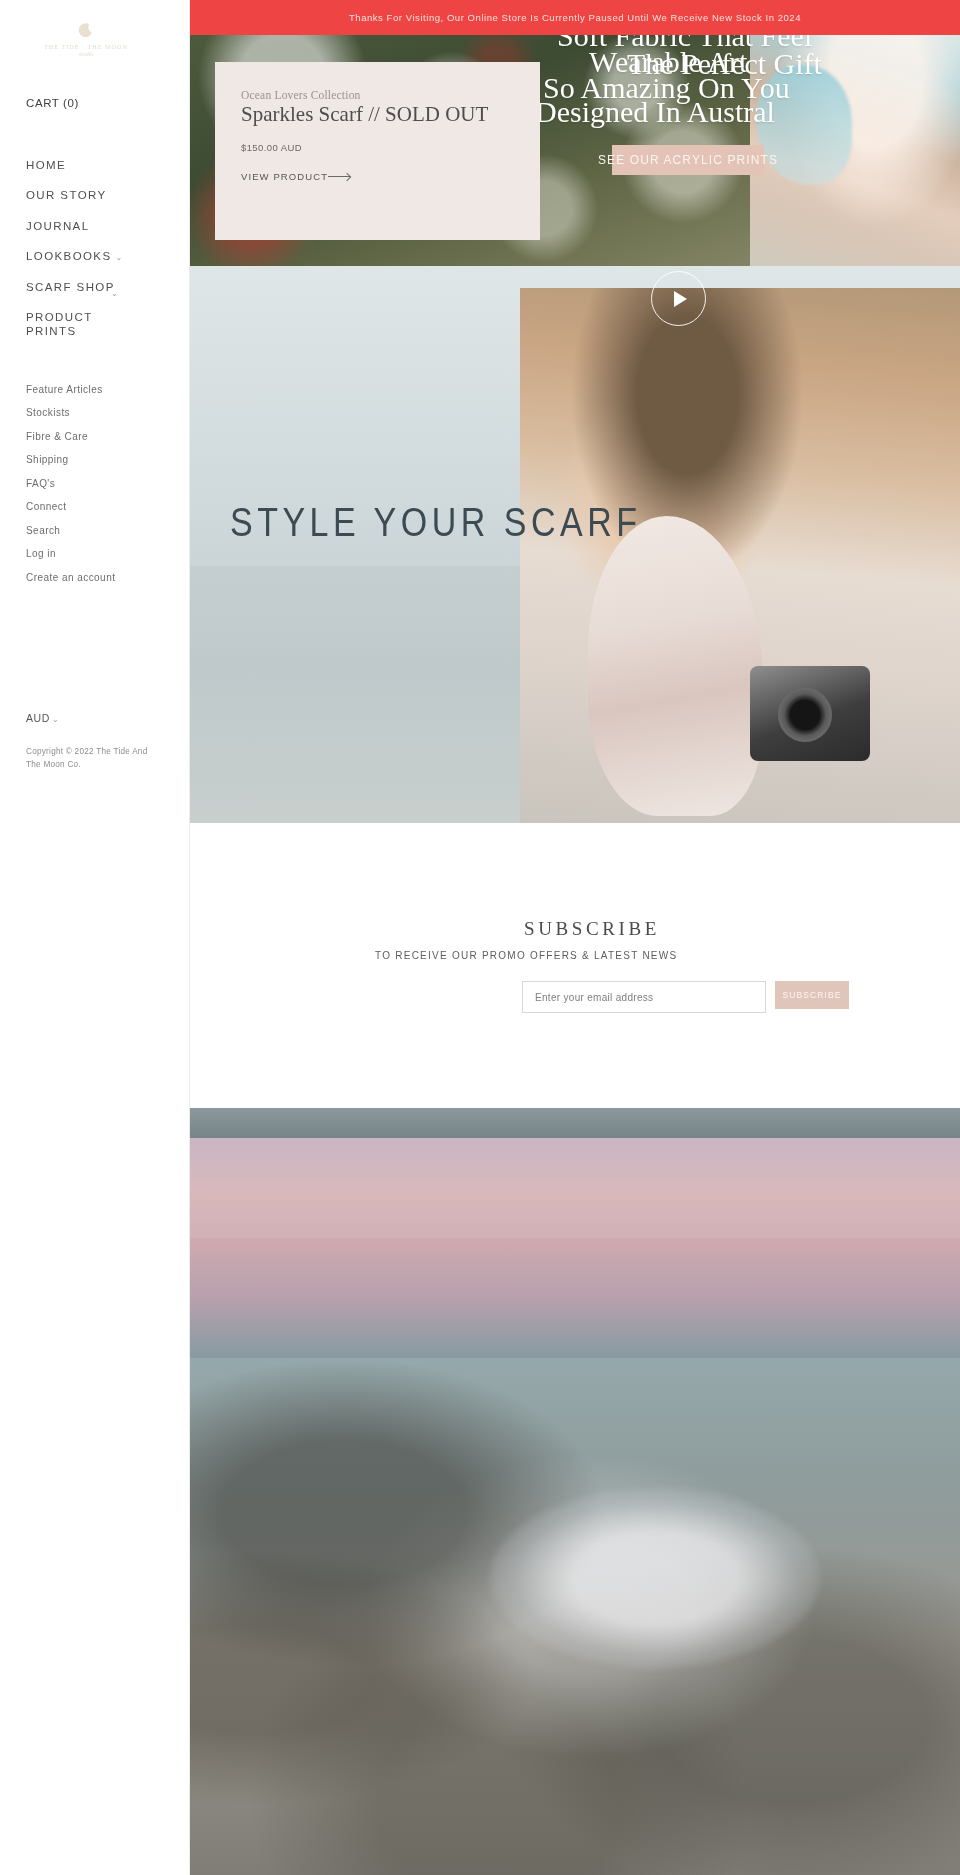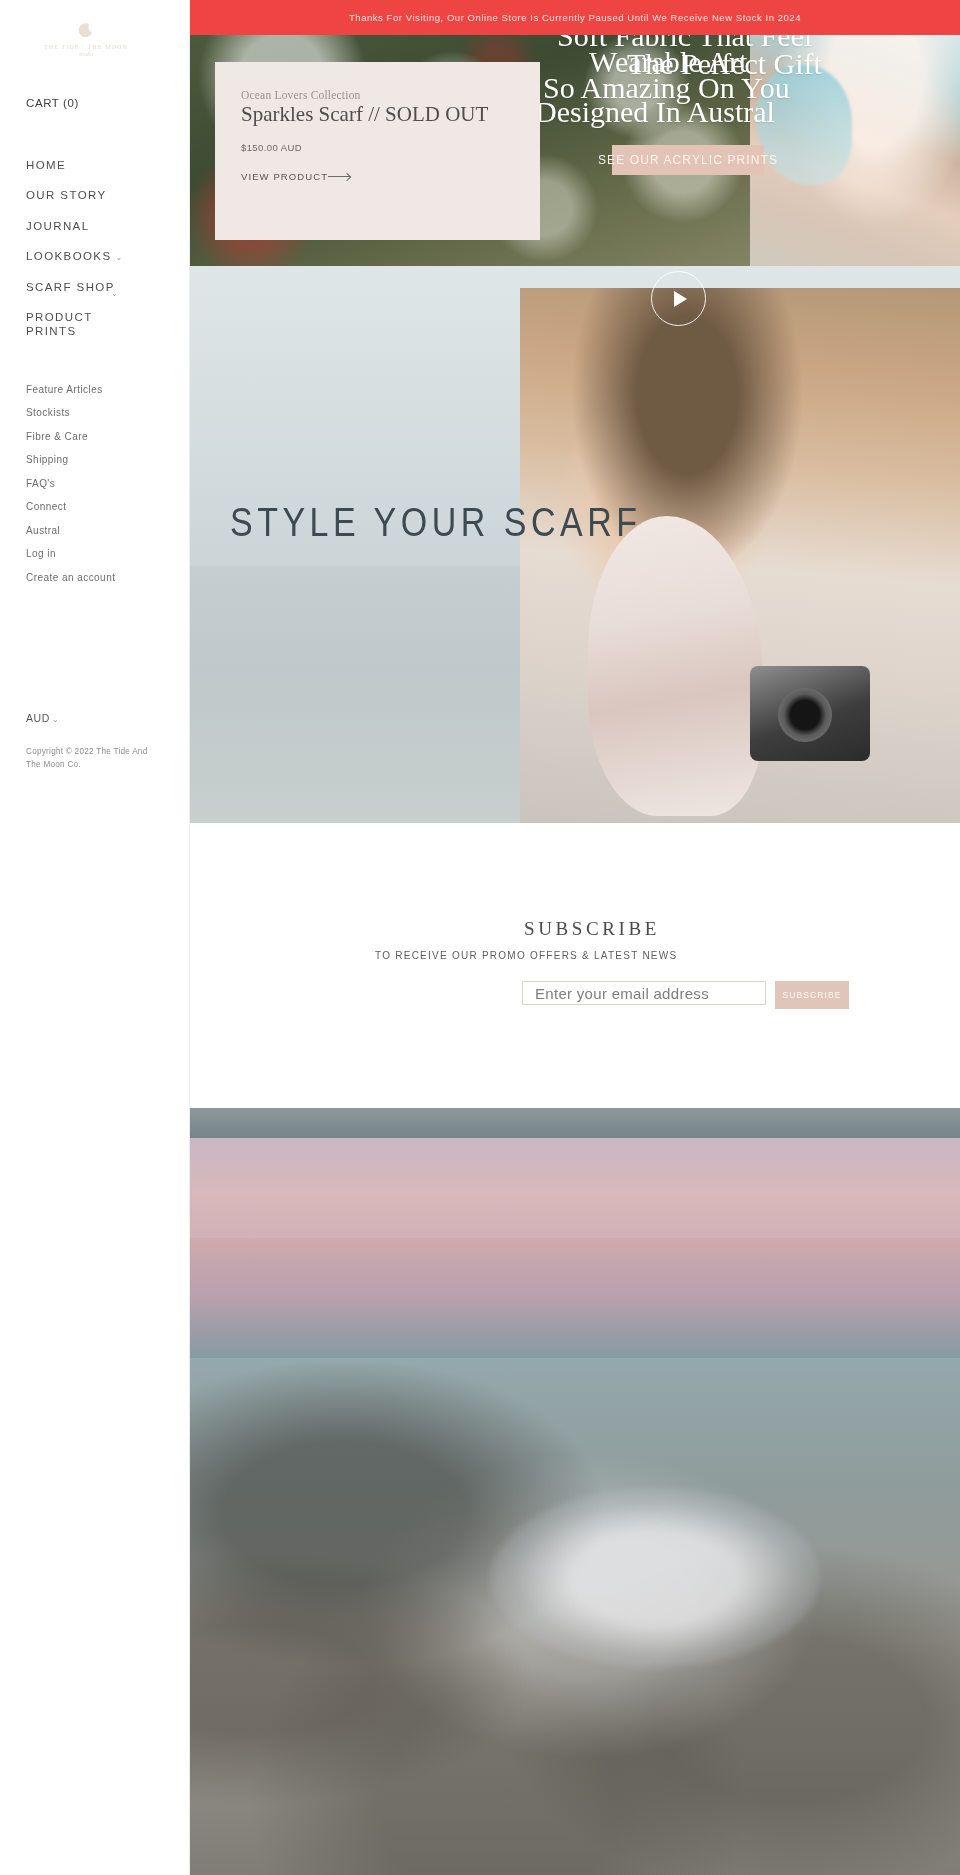--- a/index.html
+++ b/index.html
@@ -373,25 +373,25 @@
     letter-spacing: 1.25px;
     color: #5d5d5d;
     white-space: nowrap;
   }
   #subscribe-form {
     position: absolute;
     left: 332px; top: 158px;
     display: flex;
   }
   #subscribe-input {
-    width: 244px; height: 24px;
+    width: 244px; height: 32px;
     border: 1px solid #ddd7d3;
     background: #fff;
     font-family: "Liberation Sans", sans-serif;
-    font-size: 15px;
+    font-size: 10px;
     letter-spacing: .3px;
     color: #6a6a6a;
     padding: 10px 12px;
     outline: none;
   }
   #subscribe-input::placeholder { color: #7e7e7e; }
   #subscribe-button {
     width: 74px; height: 28px;
     margin-left: 9px;
     border: none;
@@ -479,21 +479,21 @@
     </a>
   </nav>
 
   <nav id="secondary-nav">
     <a class="sub-item">Feature Articles</a>
     <a class="sub-item">Stockists</a>
     <a class="sub-item">Fibre &amp; Care</a>
     <a class="sub-item">Shipping</a>
     <a class="sub-item">FAQ's</a>
     <a class="sub-item">Connect</a>
-    <a class="sub-item">Austral</a>
+    <a class="sub-item">Search</a>
     <a class="sub-item">Log in</a>
     <a class="sub-item">Create an account</a>
   </nav>
 
   <div id="currency-select">
     <span>AUD</span><span class="caret">⌄</span>
   </div>
 
   <div id="copyright">Copyright © 2022 The Tide And The Moon Co.</div>
 </aside>

